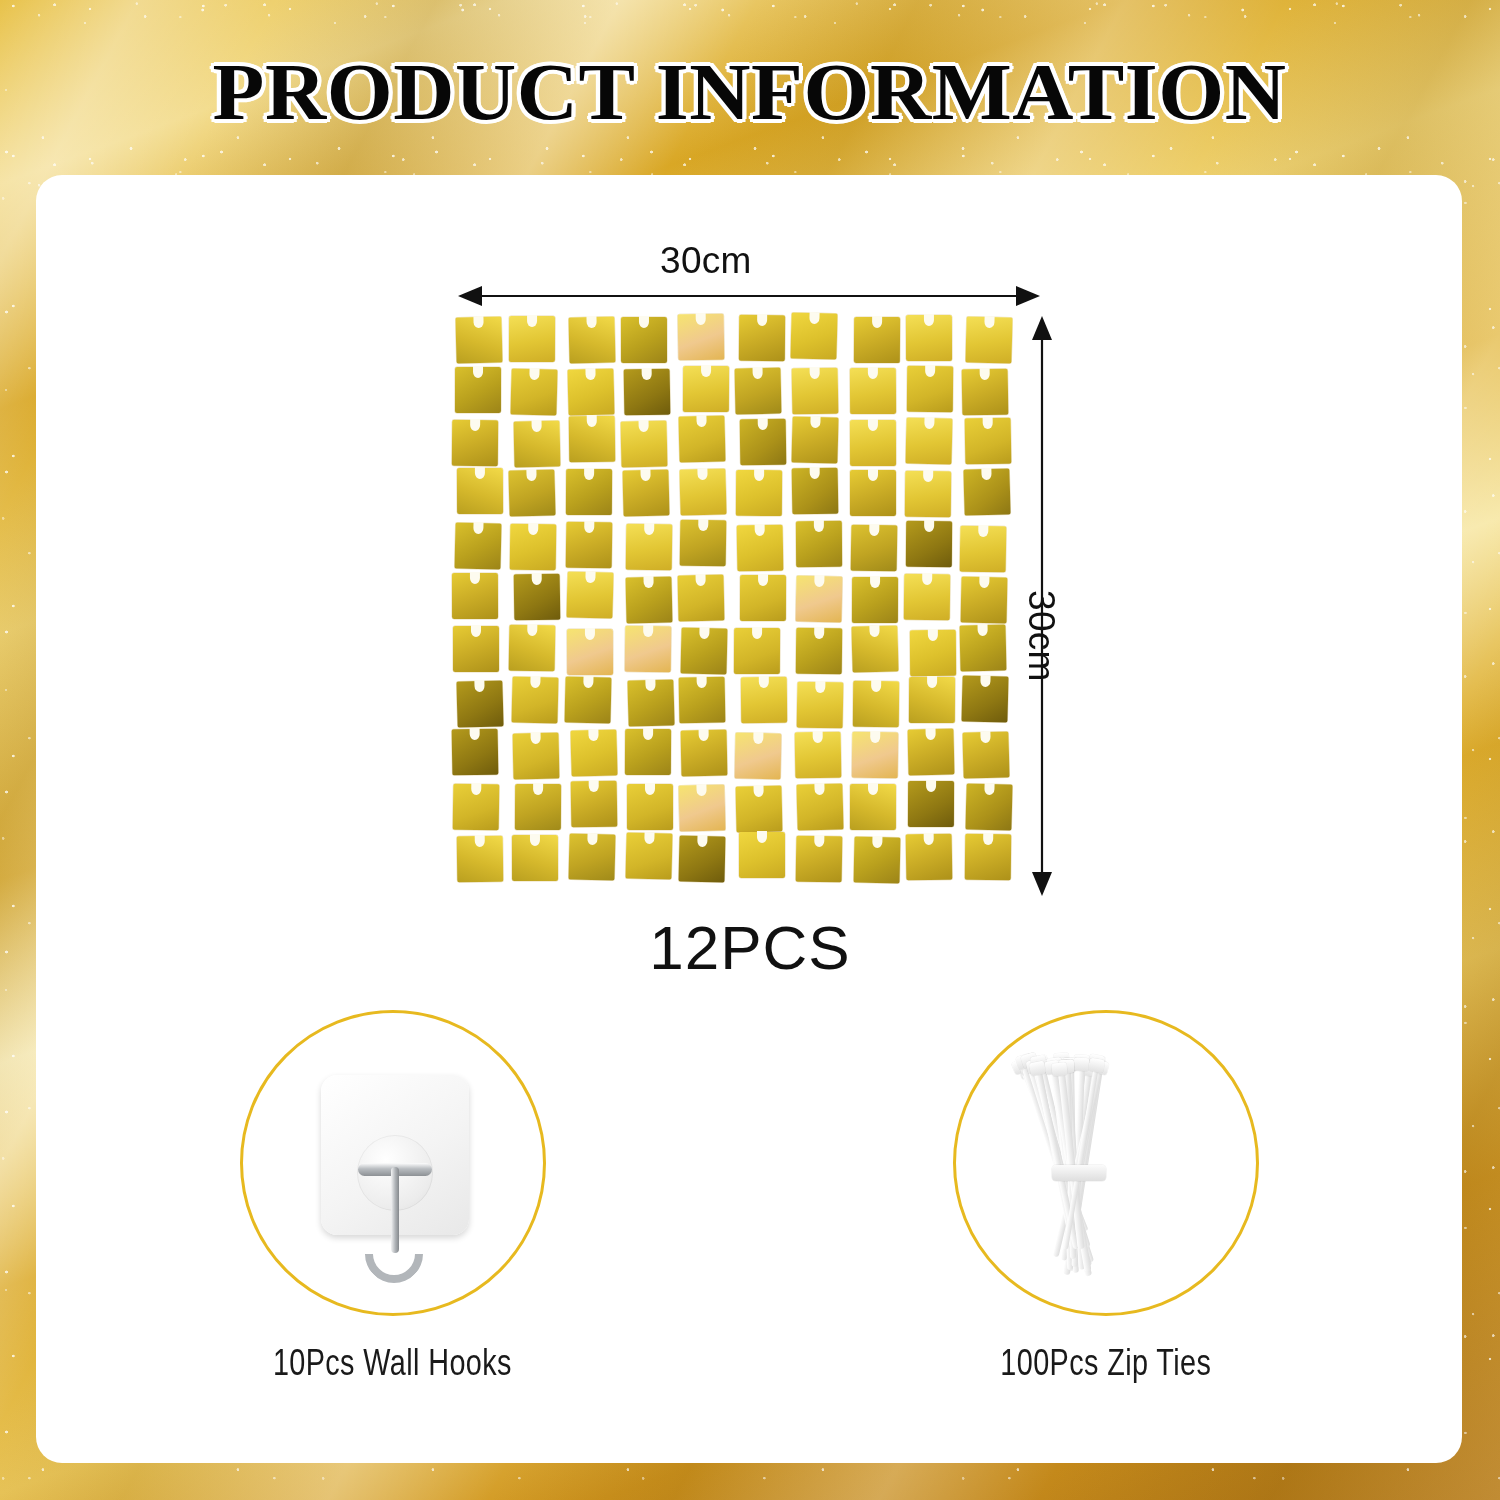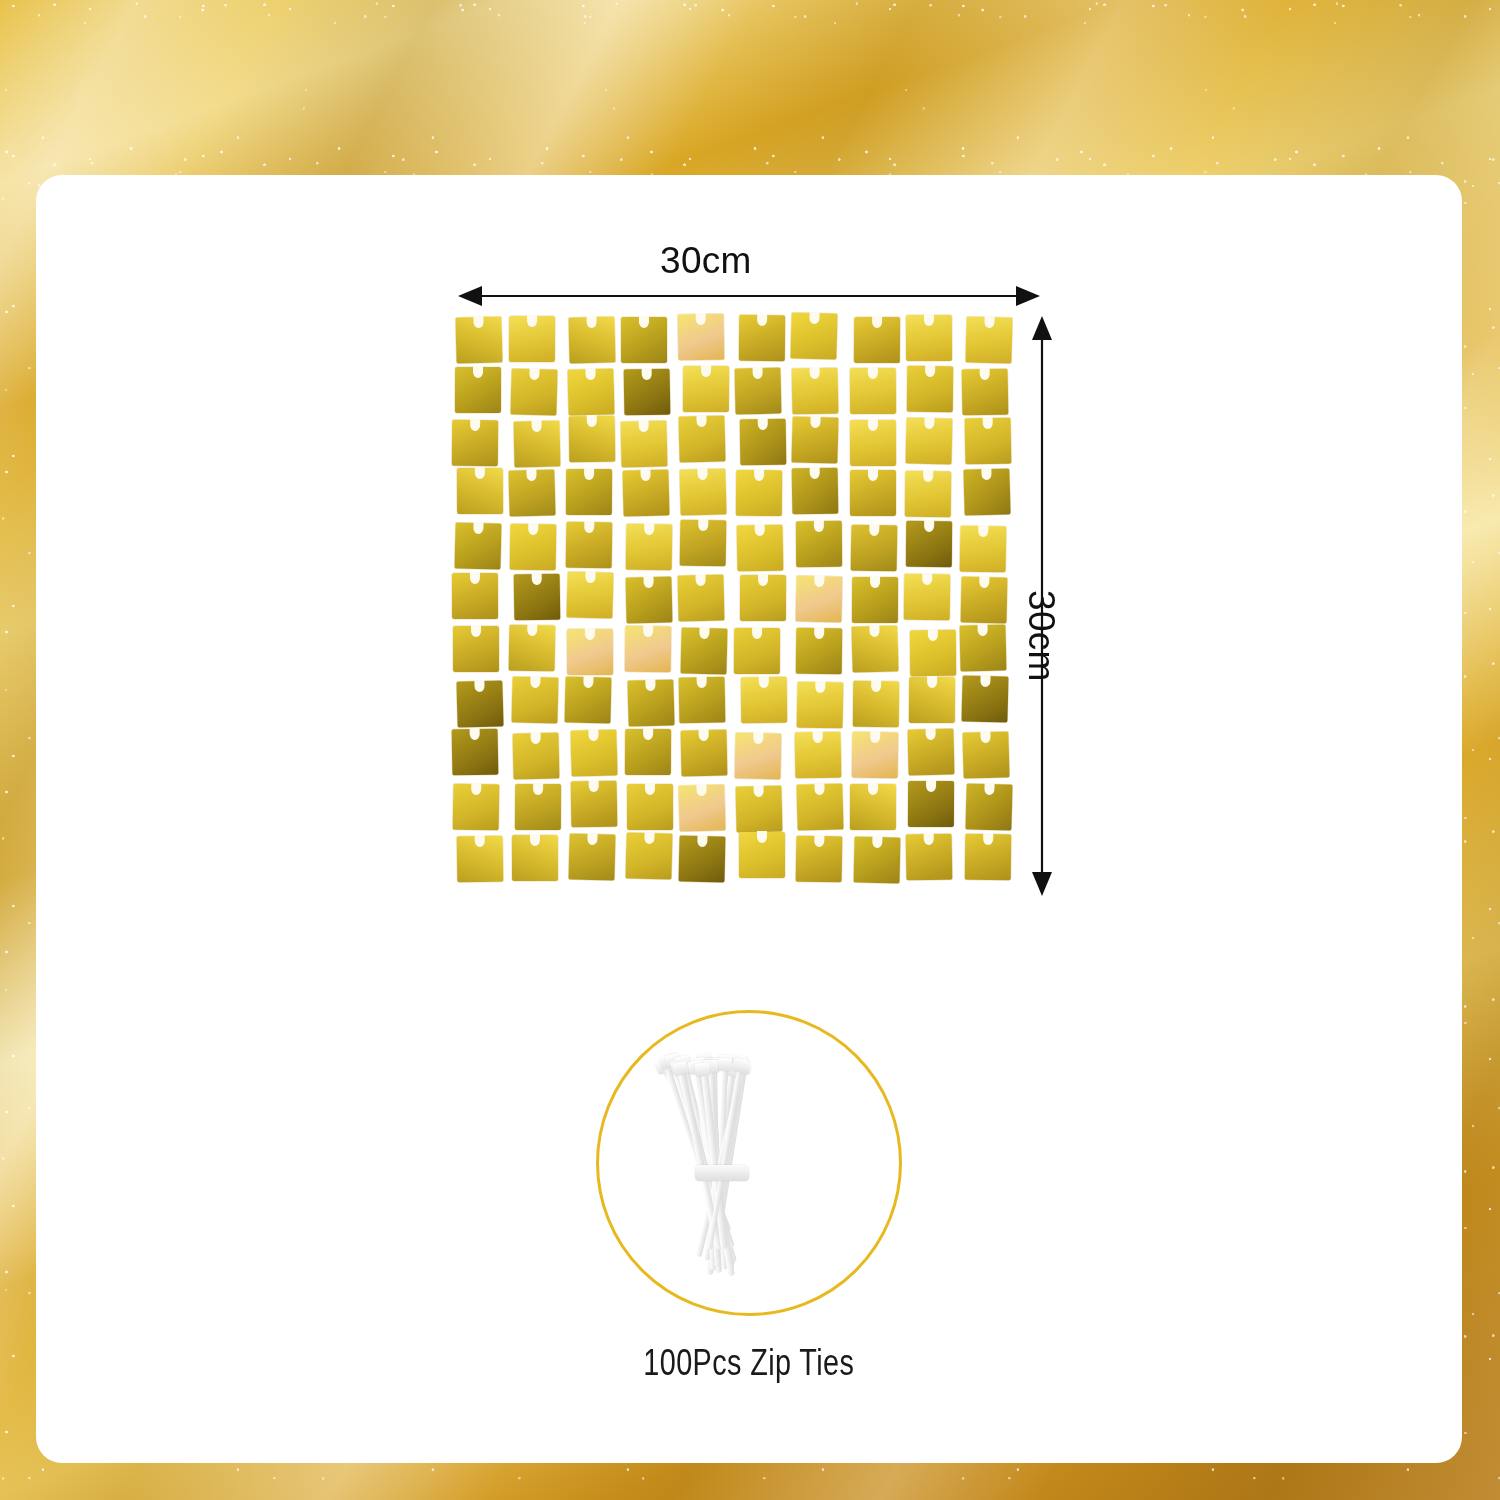--- a/index.html
+++ b/index.html
@@ -230,20 +230,23 @@
     z-index:5;
   }
 </style>
 </head>
 <body>
 
 <div id="page">
 
   <div class="gold-bg"></div>
 
+  <div class="title-wrap">
+    <span class="title">PRODUCT INFORMATION</span>
+  </div>
 
   <div class="card"></div>
 
   <div class="dim-top-label">30cm</div>
 
   <svg class="arrow-h" width="582" height="24" viewBox="0 0 582 24">
     <line x1="16" y1="12" x2="566" y2="12" stroke="#111" stroke-width="2.2"></line>
     <polygon points="0,12 24,2 24,22" fill="#111"></polygon>
     <polygon points="582,12 558,2 558,22" fill="#111"></polygon>
   </svg>
@@ -362,24 +365,38 @@
       <div class="seq" style="left: 114.145px; top: 519.096px; background: linear-gradient(160deg, rgb(220, 194, 48), rgb(192, 164, 34) 55%, rgb(160, 138, 25)); transform: rotate(1.38deg);"></div>
       <div class="seq" style="left: 170.828px; top: 518.079px; background: linear-gradient(160deg, rgb(233, 207, 56), rgb(210, 181, 40) 60%, rgb(185, 156, 28)); transform: rotate(1.38deg);"></div>
       <div class="seq" style="left: 223.779px; top: 521.2px; background: linear-gradient(150deg, rgb(180, 154, 28), rgb(142, 119, 18) 60%, rgb(111, 92, 12)); transform: rotate(1.25deg);"></div>
       <div class="seq" style="left: 284.405px; top: 517.231px; background: linear-gradient(160deg, rgb(240, 215, 63), rgb(221, 193, 44) 55%, rgb(201, 170, 34)); transform: rotate(-0.05deg);"></div>
       <div class="seq" style="left: 341.25px; top: 520.905px; background: linear-gradient(160deg, rgb(230, 203, 52), rgb(203, 173, 38) 50%, rgb(173, 145, 25)); transform: rotate(0.92deg);"></div>
       <div class="seq" style="left: 398.707px; top: 521.929px; background: linear-gradient(150deg, rgb(217, 192, 44), rgb(185, 160, 29) 55%, rgb(156, 132, 24)); transform: rotate(1.17deg);"></div>
       <div class="seq" style="left: 450.706px; top: 518.795px; background: linear-gradient(160deg, rgb(230, 203, 52), rgb(203, 173, 38) 50%, rgb(173, 145, 25)); transform: rotate(-0.88deg);"></div>
       <div class="seq" style="left: 509.764px; top: 518.54px; background: linear-gradient(160deg, rgb(230, 203, 52), rgb(203, 173, 38) 50%, rgb(173, 145, 25)); transform: rotate(0.58deg);"></div>
     </div>
 
+  <div class="pcs">12PCS</div>
 
   <div class="features">
 
 
+    <div class="feature">
+      <div class="ring">
+        <div>
+          <div class="pad">
+            <div class="pad-disc"></div>
+            <div class="hook-bar"></div>
+            <div class="hook-stem"></div>
+            <div class="hook-curve"></div>
+          </div>
+        </div>
+      </div>
+      <div class="fcap">10Pcs Wall Hooks</div>
+    </div>
 
     <div class="feature">
       <div class="ring">
         <div id="ties">
           <div class="tie-band"></div>
         <div class="tie" style="left: 136.339px; top: 53.8072px; width: 5.39286px; height: 204.517px; transform-origin: center top; transform: rotate(6.5deg);"></div>
             <div class="tie-head" style="left: 131.339px; top: 48.8615px; transform: rotate(6.5deg);"></div>
             <div class="tie" style="left: 104.867px; top: 59.1525px; width: 6.37883px; height: 192.369px; transform-origin: center top; transform: rotate(-5.5deg);"></div>
             <div class="tie-head" style="left: 99.8669px; top: 50.1137px; transform: rotate(-5.5deg);"></div>
             <div class="tie" style="left: 70.2825px; top: 53.6016px; width: 6.45149px; height: 187.753px; transform-origin: center top; transform: rotate(-17.4deg);"></div>

